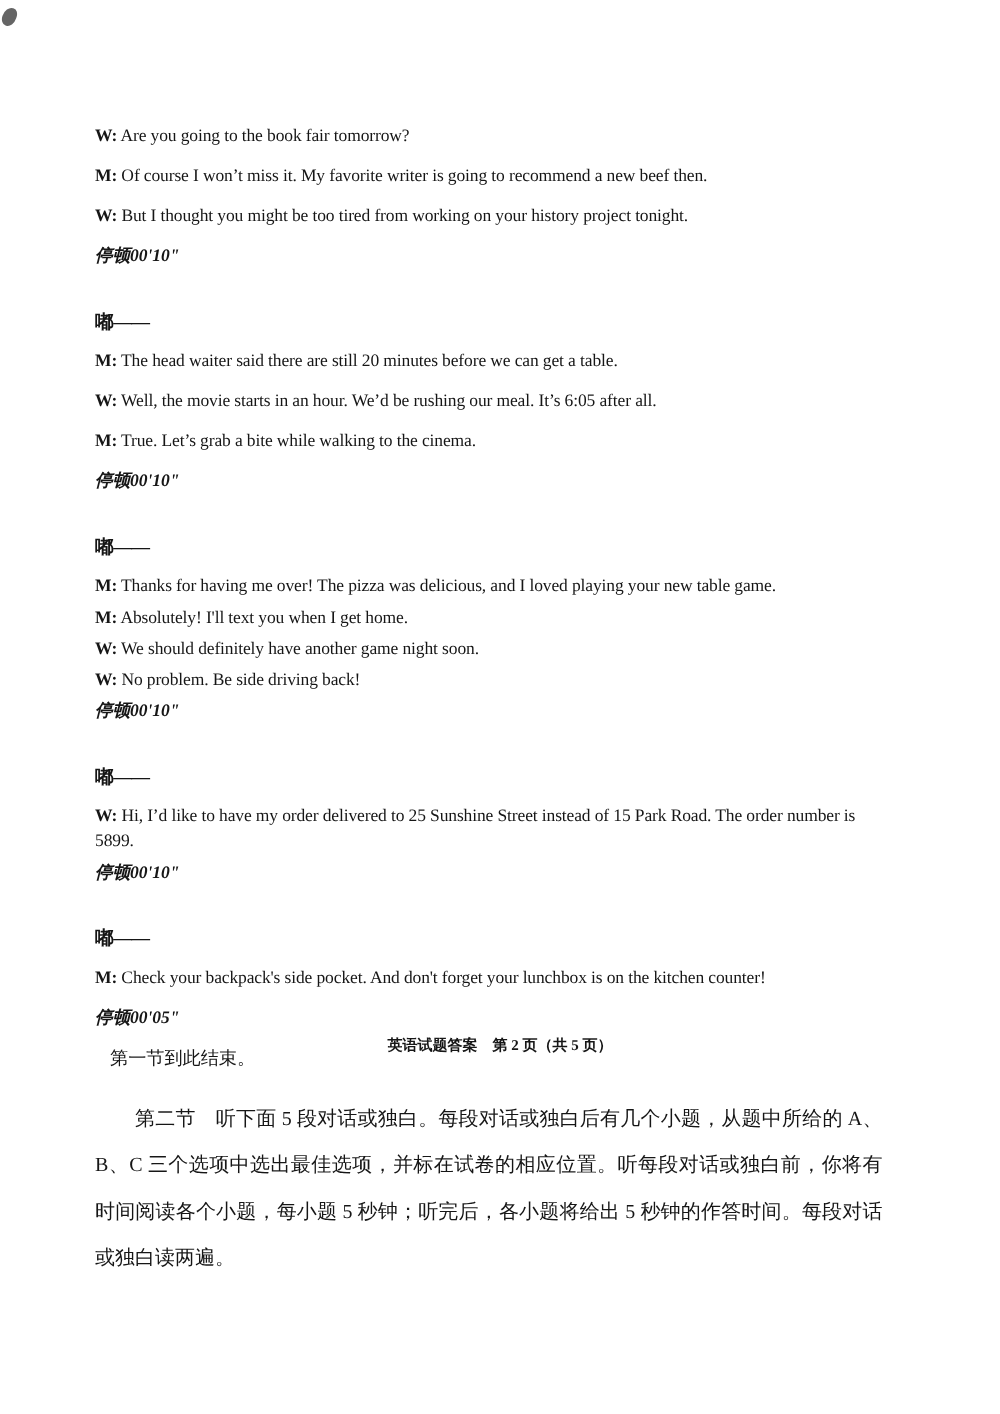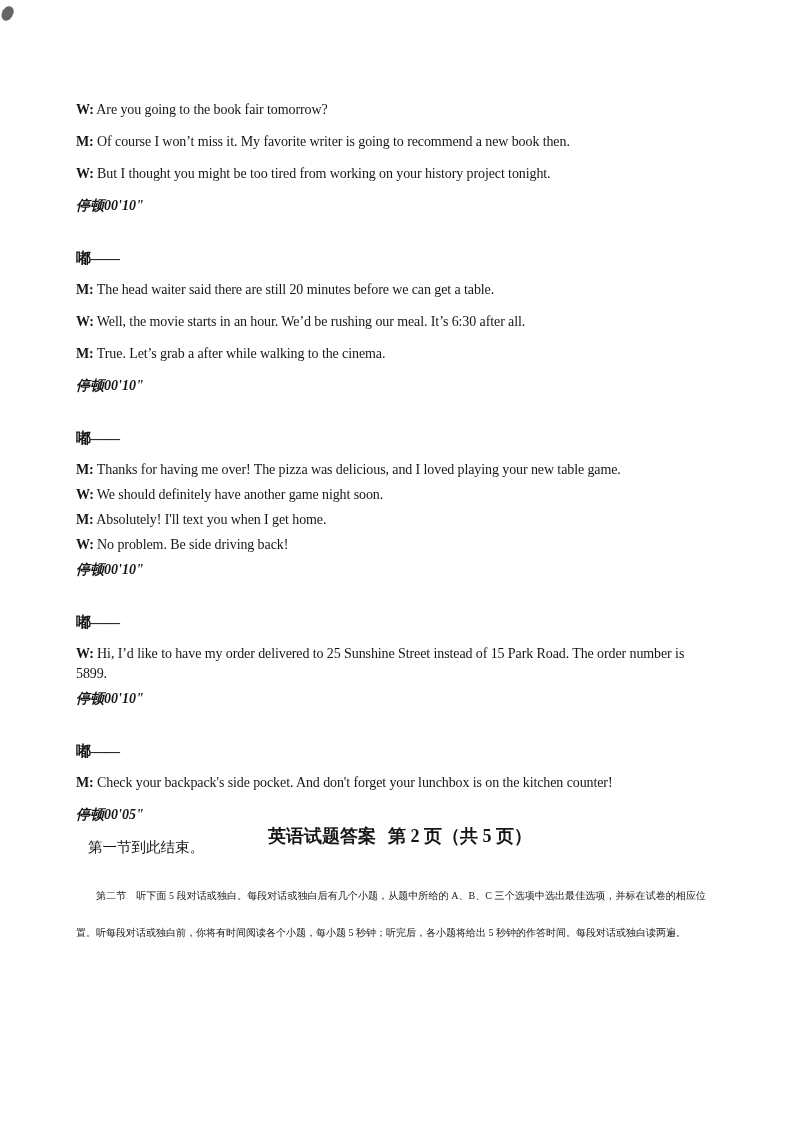--- a/index.html
+++ b/index.html
@@ -56,63 +56,63 @@
     font-weight: bold;
     margin: 0 0 32px 0;
   }
   .section:last-of-type .pause { margin-bottom: 12px; }
   .end-note {
     font-size: 14.5px;
     line-height: 20px;
     margin: 12px;
   }
   .part2 {
-    font-size: 10px;
+    font-size: 16px;
     line-height: 37px;
     margin: 20px 0 0 0;
     text-align: justify;
     text-indent: 2em;
   }
   .footer {
     position: absolute;
     left: 0;
     right: 0;
     bottom: 59px;
     text-align: center;
-    font-size: 18px;
+    font-size: 12px;
     font-weight: bold;
     line-height: 20px;
   }
   .footer span { padding: 0 6px; }
 </style>
 </head>
 <body>
 
 <div class="page">
   <div class="scan-speck"></div>
 
   <div id="transcript-sections">
       <div class="section">
         <p class="line"><b class="speaker">W:</b> <span class="utterance">Are you going to the book fair tomorrow?</span></p>
-        <p class="line"><b class="speaker">M:</b> <span class="utterance">Of course I won’t miss it. My favorite writer is going to recommend a new book then.</span></p>
+        <p class="line"><b class="speaker">M:</b> <span class="utterance">Of course I won’t miss it. My favorite writer is going to recommend a new beef then.</span></p>
         <p class="line"><b class="speaker">W:</b> <span class="utterance">But I thought you might be too tired from working on your history project tonight.</span></p>
         <p class="pause">停顿00'10"</p>
       </div>
       <div class="section">
         <p class="beep">嘟——</p>
         <p class="line"><b class="speaker">M:</b> <span class="utterance">The head waiter said there are still 20 minutes before we can get a table.</span></p>
-        <p class="line"><b class="speaker">W:</b> <span class="utterance">Well, the movie starts in an hour. We’d be rushing our meal. It’s 6:30 after all.</span></p>
-        <p class="line"><b class="speaker">M:</b> <span class="utterance">True. Let’s grab a after while walking to the cinema.</span></p>
+        <p class="line"><b class="speaker">W:</b> <span class="utterance">Well, the movie starts in an hour. We’d be rushing our meal. It’s 6:05 after all.</span></p>
+        <p class="line"><b class="speaker">M:</b> <span class="utterance">True. Let’s grab a bite while walking to the cinema.</span></p>
         <p class="pause">停顿00'10"</p>
       </div>
       <div class="section tight">
         <p class="beep">嘟——</p>
         <p class="line"><b class="speaker">M:</b> <span class="utterance">Thanks for having me over! The pizza was delicious, and I loved playing your new table game.</span></p>
+        <p class="line"><b class="speaker">M:</b> <span class="utterance">Absolutely! I'll text you when I get home.</span></p>
         <p class="line"><b class="speaker">W:</b> <span class="utterance">We should definitely have another game night soon.</span></p>
-        <p class="line"><b class="speaker">M:</b> <span class="utterance">Absolutely! I'll text you when I get home.</span></p>
         <p class="line"><b class="speaker">W:</b> <span class="utterance">No problem. Be side driving back!</span></p>
         <p class="pause">停顿00'10"</p>
       </div>
       <div class="section tight">
         <p class="beep">嘟——</p>
         <p class="line"><b class="speaker">W:</b> <span class="utterance">Hi, I’d like to have my order delivered to 25 Sunshine Street instead of 15 Park Road. The order number is 5899.</span></p>
         <p class="pause">停顿00'10"</p>
       </div>
       <div class="section">
         <p class="beep">嘟——</p>

